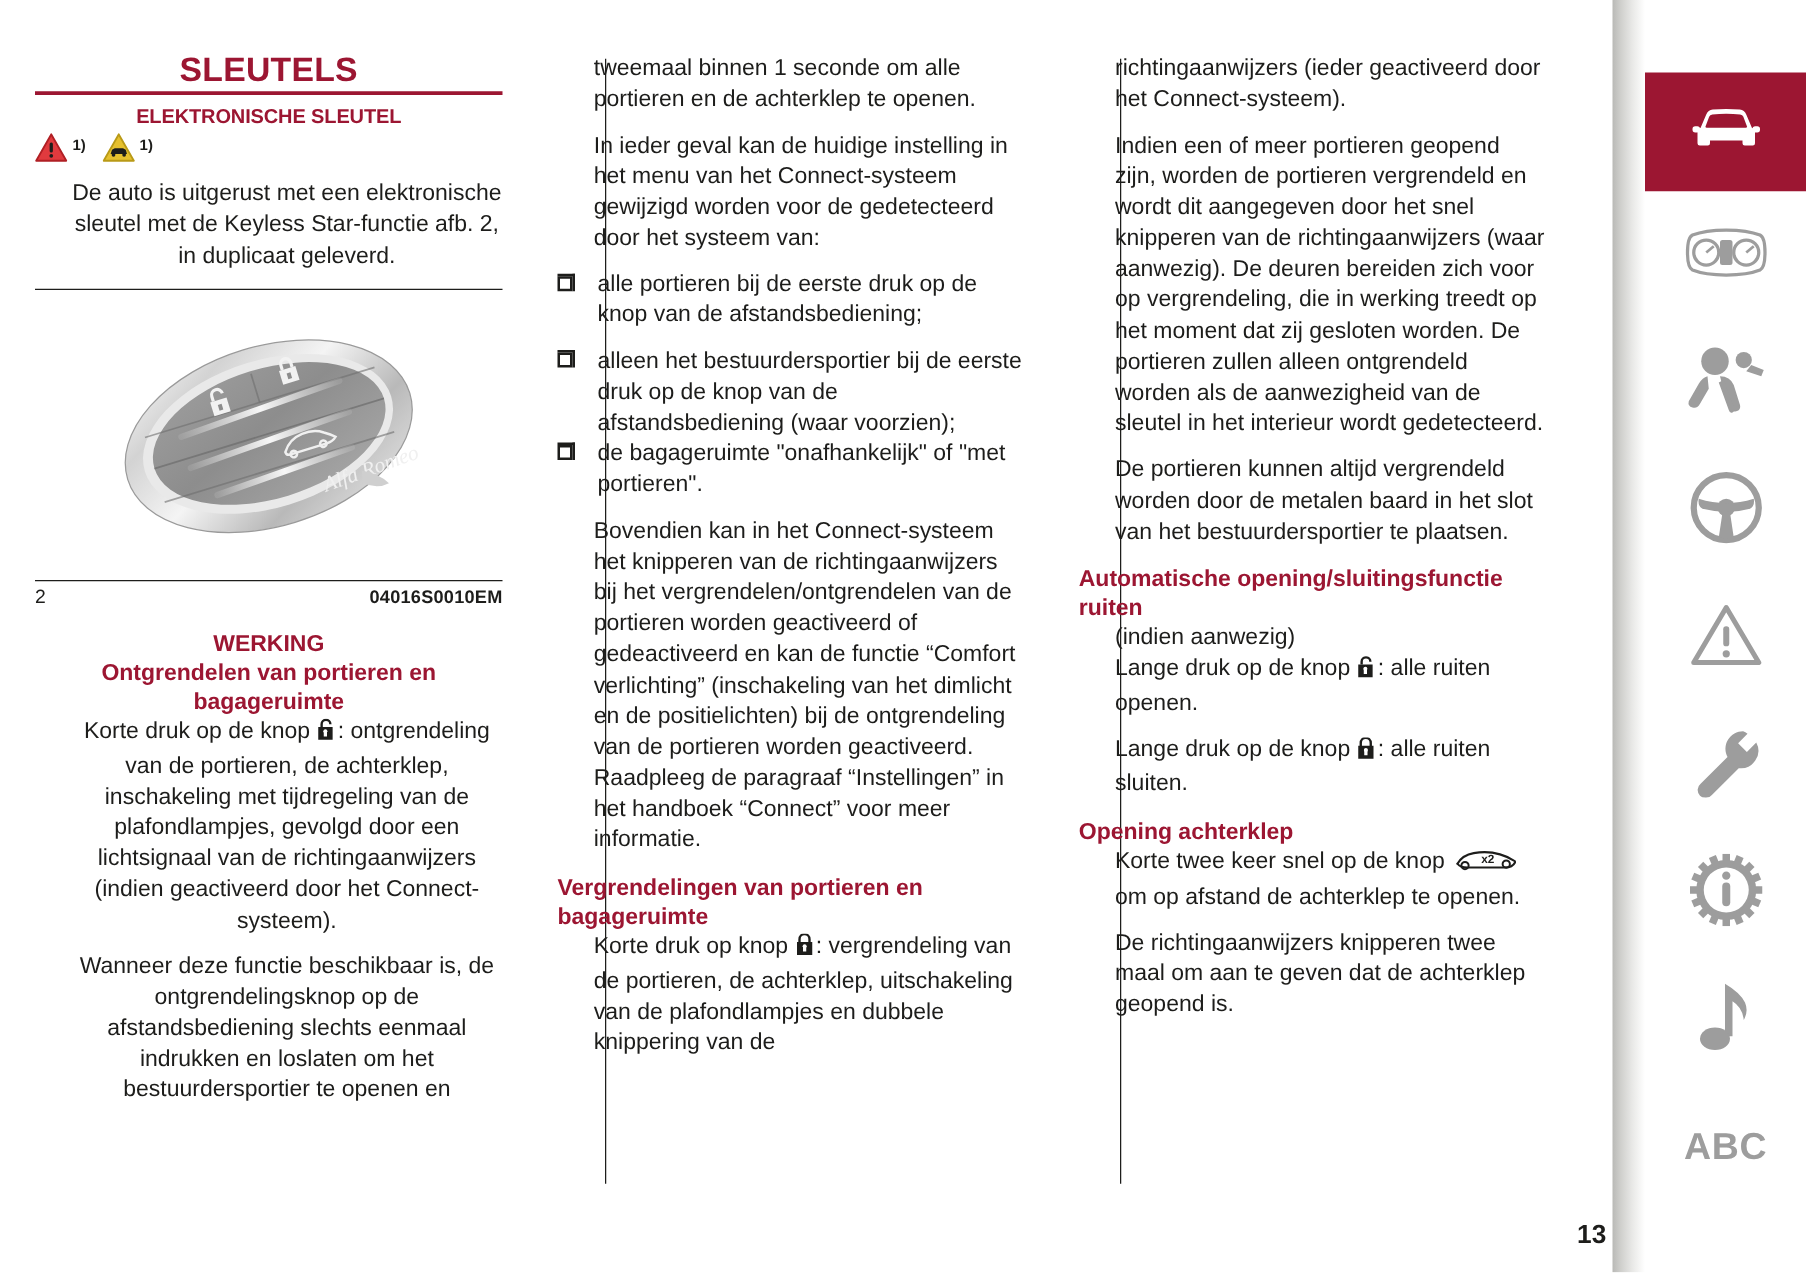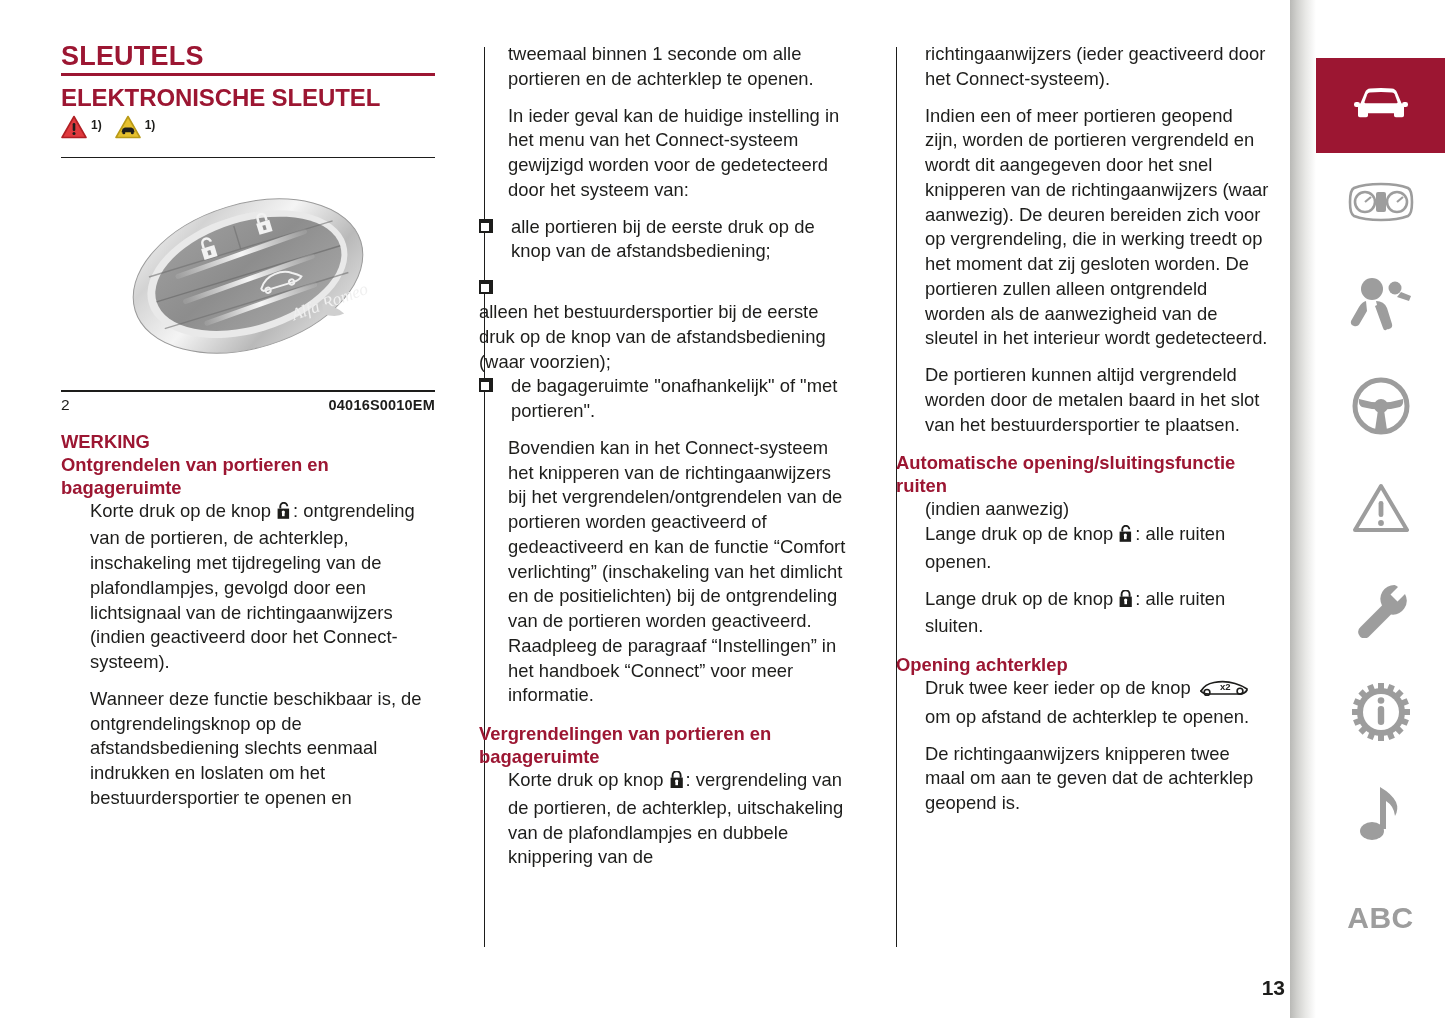--- a/index.html
+++ b/index.html
@@ -27,21 +27,21 @@
   }
 
   .col {
     position: relative;
     width: 374px;
     padding: 0 0 0 0;
     font-size: 18.4px;
     line-height: 1.345;
     color: #1d1d1b;
   }
-  .col-1 { margin-left: 61px; }
+  .col-1 { margin-left: 28px; text-align: center; }
   .col-2 { margin-left: 44px; padding-left: 0; }
   .col-3 { margin-left: 43px; }
 
   
   .vrule {
     position: absolute;
     top: 47px;
     width: 1px;
     height: 900px;
     background: #1d1d1b;
@@ -57,21 +57,21 @@
     margin: 0 0 3px 0;
     line-height: 1.05;
   }
   .title-rule {
     height: 2.5px;
     background: #9c1632;
     width: 100%;
     margin: 0 0 9px 0;
   }
   h2.subtitle {
-    font-size: 24px;
+    font-size: 16px;
     font-weight: bold;
     color: #9c1632;
     margin: 0 0 6px 0;
     line-height: 1.1;
     letter-spacing: -0.1px;
   }
   h3.redhead {
     font-size: 18.4px;
     font-weight: bold;
     color: #9c1632;
@@ -248,20 +248,21 @@
           <svg width="26" height="24" viewBox="0 0 26 24">
             <path d="M13 1.5 L25 22.5 L1 22.5 Z" fill="#e6c02e" stroke="#b99a17" stroke-width="1.6" stroke-linejoin="round"></path>
             <path d="M6.5 17.2 L7.6 13.8 L9.8 12.6 L16.4 12.6 L18.6 13.8 L19.6 17.2 Z" fill="#1d1d1b"></path>
             <circle cx="8.8" cy="17.8" r="1.5" fill="#1d1d1b"></circle>
             <circle cx="17.3" cy="17.8" r="1.5" fill="#1d1d1b"></circle>
           </svg>
         </span>
         <span class="sup">1)</span>
       </div>
 
+      <p>De auto is uitgerust met een elektronische sleutel met de Keyless Star-functie afb. 2, in duplicaat geleverd.</p>
 
       <div class="figure">
         <div class="figure-img">
           <svg width="290" height="225" viewBox="0 0 290 225">
             <defs>
               <linearGradient id="chrome" x1="0" y1="0" x2="1" y2="1">
                 <stop offset="0%" stop-color="#fbfbfb"></stop>
                 <stop offset="22%" stop-color="#d3d3d3"></stop>
                 <stop offset="45%" stop-color="#f4f4f4"></stop>
                 <stop offset="70%" stop-color="#b9b9b9"></stop>
@@ -338,21 +339,21 @@
 
     <div class="col col-2">
 
       <p>tweemaal binnen 1 seconde om alle portieren en de achterklep te openen.</p>
       <p>In ieder geval kan de huidige instelling in het menu van het Connect-systeem gewijzigd worden voor de gedetecteerd door het systeem van:</p>
 
       <div class="bullet-line" style="margin-bottom:12px;">
         <span class="sq"></span>
         <span>alle portieren bij de eerste druk op de knop van de afstandsbediening;</span>
       </div>
-      <div class="bullet-line" style="margin-bottom:0;flex-direction:column;">
+      <div class="bullet-line" style="margin-bottom:0;">
         <span class="sq"></span>
         <span>alleen het bestuurdersportier bij de eerste druk op de knop van de afstandsbediening (waar voorzien);</span>
       </div>
       <div class="bullet-line" style="margin-bottom:12px;">
         <span class="sq"></span>
         <span>de bagageruimte "onafhankelijk" of "met portieren".</span>
       </div>
 
       <p>Bovendien kan in het Connect-systeem het knipperen van de richtingaanwijzers bij het vergrendelen/ontgrendelen van de portieren worden geactiveerd of gedeactiveerd en kan de functie “Comfort verlichting” (inschakeling van het dimlicht en de positielichten) bij de ontgrendeling van de portieren worden geactiveerd. Raadpleeg de paragraaf “Instellingen” in het handboek “Connect” voor meer informatie.</p>
 
@@ -384,21 +385,21 @@
 
       <p><span>Lange druk op de knop </span><span class="lockicon"><svg width="15" height="18" viewBox="0 0 15 18">
               <path d="M2.6 6.8 V4.3 a4 4 0 0 1 8 0 V6.8" fill="none" stroke="#1d1d1b" stroke-width="1.9"></path>
               <rect x="0.6" y="6.6" width="12.2" height="10.4" fill="#1d1d1b"></rect>
               <rect x="5.4" y="9.6" width="2.6" height="4.6" fill="#ffffff"></rect>
               <circle cx="6.7" cy="10" r="1.6" fill="#ffffff"></circle>
             </svg></span><span>: alle ruiten sluiten.</span></p>
 
       <h3 class="redhead tight">Opening achterklep</h3>
 
-      <p><span>Druk twee keer ieder op de knop </span><span class="caricon"><svg width="52" height="20" viewBox="0 0 52 20">
+      <p><span>Korte twee keer snel op de knop </span><span class="caricon"><svg width="52" height="20" viewBox="0 0 52 20">
               <path d="M3 13 q4 -7 13 -8.5 q11 -2 21 1 q7 2 12 5.5" fill="none" stroke="#1d1d1b" stroke-width="1.7" stroke-linecap="round"></path>
               <path d="M3 13 q2 3 8 3 h30 q6 0 8 -4" fill="none" stroke="#1d1d1b" stroke-width="1.7" stroke-linecap="round"></path>
               <circle cx="9" cy="14.4" r="2.9" fill="none" stroke="#1d1d1b" stroke-width="1.6"></circle>
               <circle cx="42" cy="13.2" r="2.9" fill="none" stroke="#1d1d1b" stroke-width="1.6"></circle>
               <text x="22" y="12" font-family="'Liberation Sans', sans-serif" font-size="9.5" font-weight="bold" fill="#1d1d1b">x2</text>
             </svg></span><span> om op afstand de achterklep te openen.</span></p>
 
       <p>De richtingaanwijzers knipperen twee maal om aan te geven dat de achterklep geopend is.</p>
     </div>
   </div>

